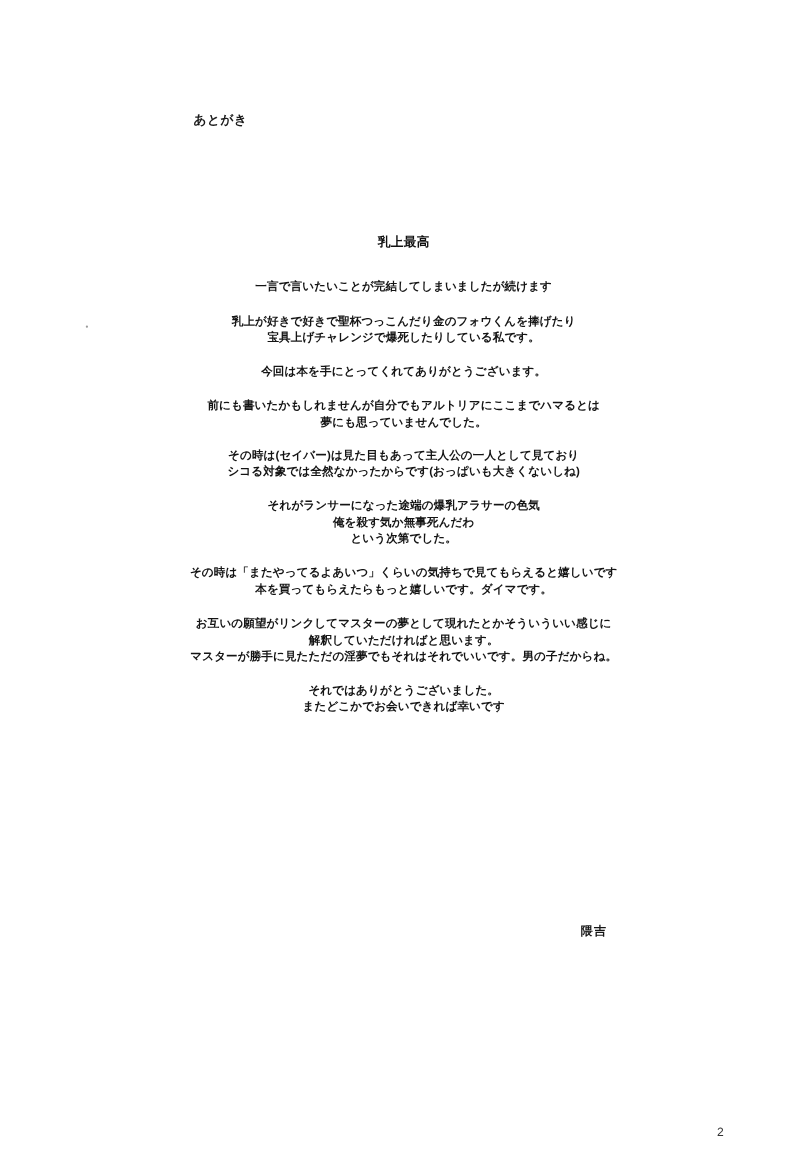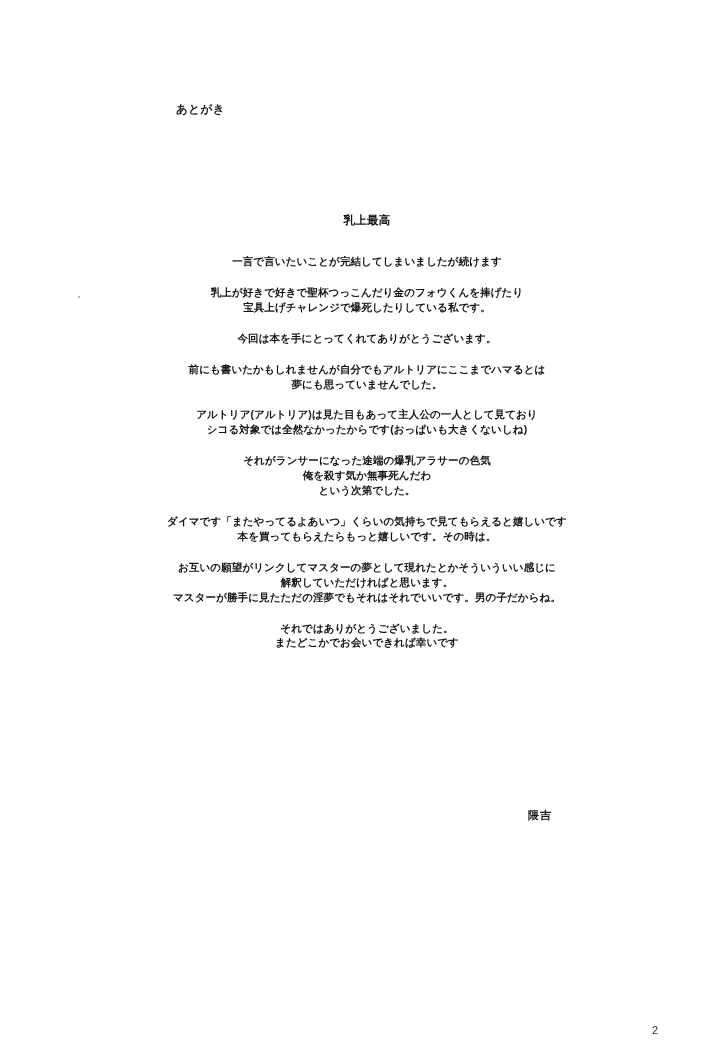--- a/index.html
+++ b/index.html
@@ -49,21 +49,21 @@
     line-height: 1.42;
     margin: 0 0 16px 0;
     letter-spacing: 0.1px;
   }
   .para .ln {
     display: block;
   }
   .signature {
     position: absolute;
     right: 112px;
-    top: 808px;
+    top: 839px;
     font-size: 11px;
     font-weight: bold;
     color: #141414;
     letter-spacing: 1px;
   }
   .page-number {
     position: absolute;
     right: 6px;
     bottom: 14px;
     font-size: 11px;
@@ -103,33 +103,33 @@
     <p class="para">
       <span class="ln">今回は本を手にとってくれてありがとうございます。</span>
     </p>
 
     <p class="para">
       <span class="ln">前にも書いたかもしれませんが自分でもアルトリアにここまでハマるとは</span>
       <span class="ln">夢にも思っていませんでした。</span>
     </p>
 
     <p class="para">
-      <span class="ln">アルトリア(アルトリア)は見た目もあって主人公の一人として見ており</span>
+      <span class="ln">その時は(セイバー)は見た目もあって主人公の一人として見ており</span>
       <span class="ln">シコる対象では全然なかったからです(おっぱいも大きくないしね)</span>
     </p>
 
     <p class="para">
       <span class="ln">それがランサーになった途端の爆乳アラサーの色気</span>
       <span class="ln">俺を殺す気か無事死んだわ</span>
       <span class="ln">という次第でした。</span>
     </p>
 
     <p class="para">
-      <span class="ln">ダイマです「またやってるよあいつ」くらいの気持ちで見てもらえると嬉しいです</span>
-      <span class="ln">本を買ってもらえたらもっと嬉しいです。その時は。</span>
+      <span class="ln">その時は「またやってるよあいつ」くらいの気持ちで見てもらえると嬉しいです</span>
+      <span class="ln">本を買ってもらえたらもっと嬉しいです。ダイマです。</span>
     </p>
 
     <p class="para">
       <span class="ln">お互いの願望がリンクしてマスターの夢として現れたとかそういういい感じに</span>
       <span class="ln">解釈していただければと思います。</span>
       <span class="ln">マスターが勝手に見たただの淫夢でもそれはそれでいいです。男の子だからね。</span>
     </p>
 
     <p class="para">
       <span class="ln">それではありがとうございました。</span>

